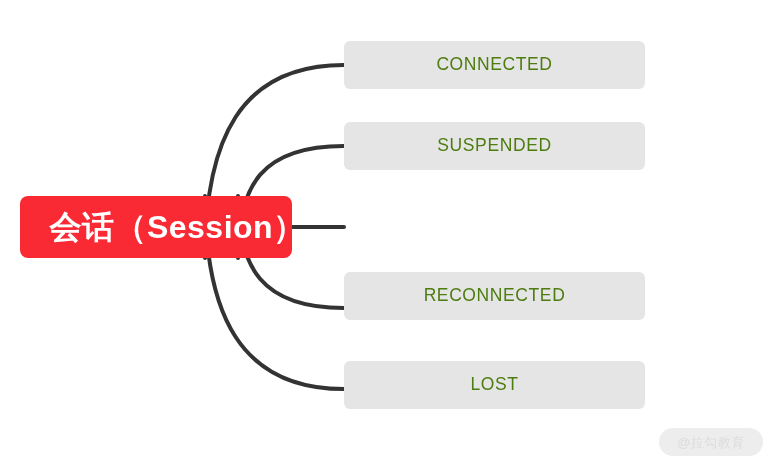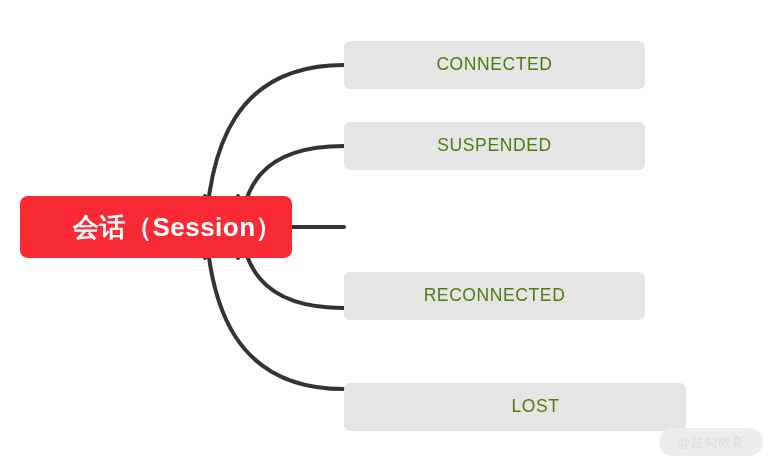--- a/index.html
+++ b/index.html
@@ -33,21 +33,21 @@
     width: 272px;
     height: 62px;
     border-radius: 8px;
     display: flex;
     align-items: center;
     justify-content: center;
     z-index: 3;
   }
   .root-label {
     color: #ffffff;
-    font-size: 26px;
+    font-size: 32px;
     font-weight: bold;
     letter-spacing: 0.5px;
     white-space: nowrap;
     line-height: 1;
     margin-left: 43px;
   }
   .leaf-node {
     position: absolute;
     left: 344px;
     width: 301px;
@@ -109,21 +109,21 @@
 
   <div class="leaf-node" style="top:122px; background:#E5E5E5;">
     <span class="leaf-label">SUSPENDED</span>
   </div>
 
 
   <div class="leaf-node" style="top:272px; background:#E5E5E5;">
     <span class="leaf-label">RECONNECTED</span>
   </div>
 
-  <div class="leaf-node" style="top:383px; background:#E5E5E5;padding-left:41px;">
+  <div class="leaf-node" style="top:361px; background:#E5E5E5;">
     <span class="leaf-label">LOST</span>
   </div>
 
   <div class="watermark" style="background:#EDEDED;">
     <span class="watermark-text" style="color:#DCDCDC;">@拉勾教育</span>
   </div>
 
 </div>
 
 </body></html>

